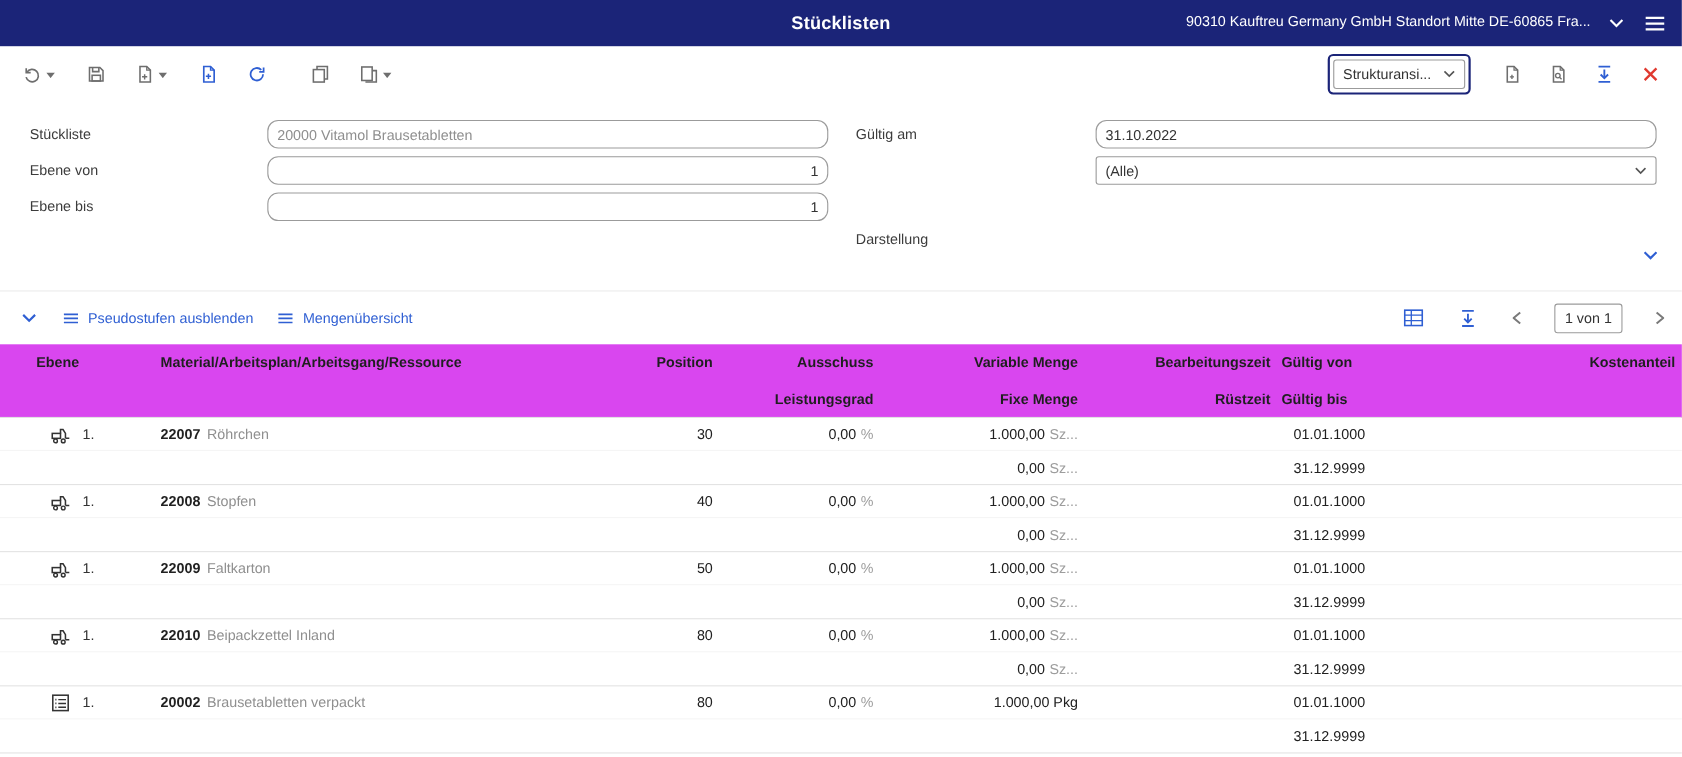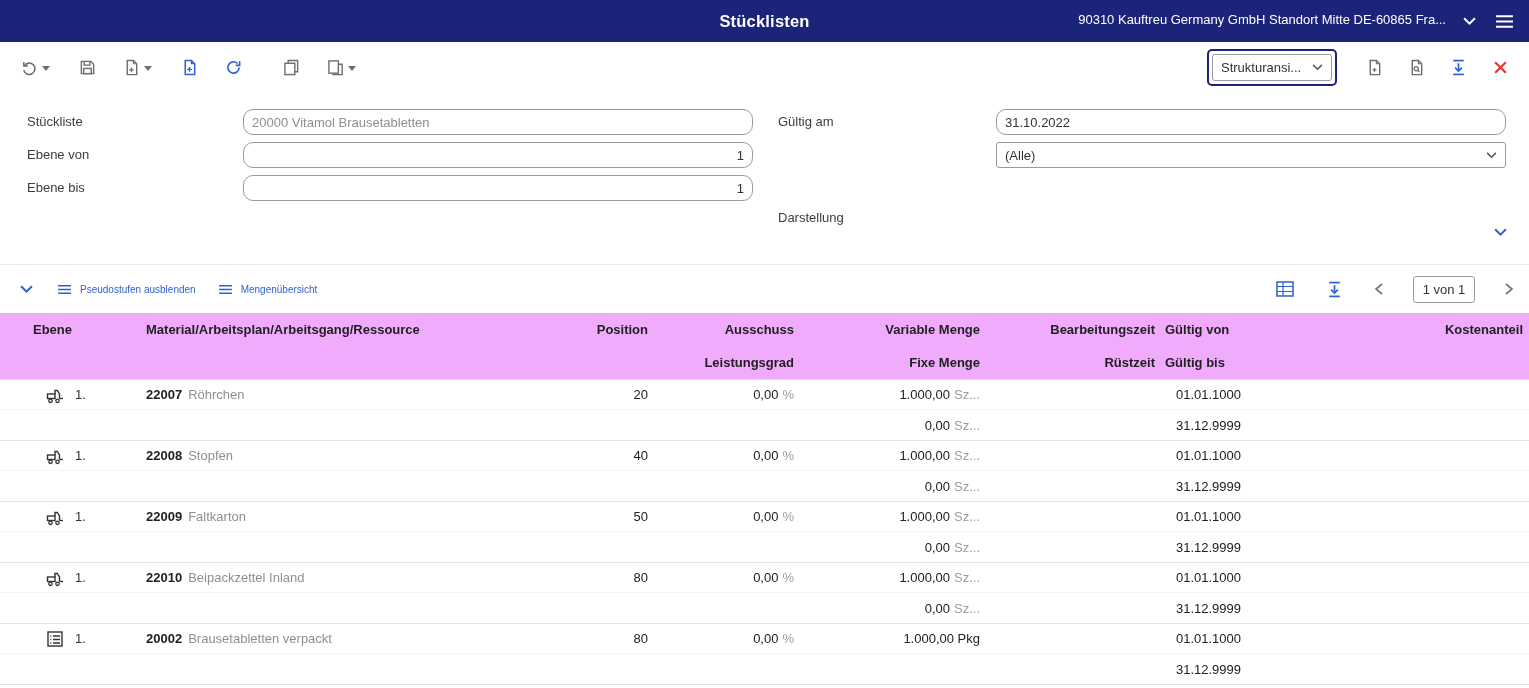--- a/index.html
+++ b/index.html
@@ -48,28 +48,28 @@
   .finput{position:absolute;width:510px;height:26px;border:1px solid var(--border);border-radius:10px;font-family:"Liberation Sans",sans-serif;font-size:13px;padding:0 8px;color:#333;background:#fff;}
   .finput.gray{color:var(--muted);}
   .finput.right{text-align:right;}
   .fselect{position:absolute;width:510px;height:26px;}
   .form-collapse{position:absolute;right:18px;top:132px;background:none;border:none;color:var(--accent);cursor:pointer;padding:4px;}
 
   
   .grid-section{border-top:1px solid #ececec;}
   .grid-toolbar{height:48px;display:flex;align-items:center;padding:0 14px;}
   .gt-chevron{background:none;border:none;color:var(--accent);cursor:pointer;padding:4px 6px;}
-  .gt-link{display:flex;align-items:center;gap:8px;background:none;border:none;color:var(--accent);font-size:10px;font-family:"Liberation Sans",sans-serif;cursor:pointer;margin-left:14px;padding:2px 4px;}
+  .gt-link{display:flex;align-items:center;gap:8px;background:none;border:none;color:var(--accent);font-size:13px;font-family:"Liberation Sans",sans-serif;cursor:pointer;margin-left:14px;padding:2px 4px;}
   .gt-right{margin-left:auto;display:flex;align-items:center;gap:28px;}
   .gt-icon{background:none;border:none;color:var(--accent);cursor:pointer;padding:2px;}
   .gt-icon.gray{color:#7a7a7a;}
   .pager-box{width:62px;height:27px;border:1px solid var(--border);border-radius:3px;text-align:center;font-size:13px;font-family:"Liberation Sans",sans-serif;color:#333;background:#fff;}
 
   
-  .thead{background:#f0abfc;border-bottom:1px solid #e2e2e2;}
+  .thead{background:#d946ef;border-bottom:1px solid #e2e2e2;}
   .hrow{display:grid;grid-template-columns:var(--cols);height:33px;align-items:center;font-size:13px;font-weight:700;color:#1f1f1f;}
   .hc{text-align:right;padding-right:2px;white-space:nowrap;overflow:hidden;}
   .hc:nth-child(1){text-align:left;padding-left:33px;}
   .hc:nth-child(2){text-align:left;padding-left:6px;}
   .hc:nth-child(7){text-align:left;padding-left:8px;}
   .hc:nth-child(8){padding-right:6px;}
 
   .pair{border-bottom:1px solid #e3e3e3;cursor:pointer;}
   .trow{display:grid;grid-template-columns:var(--cols);height:30px;align-items:center;font-size:13px;color:var(--text);}
   .trow.l1{border-bottom:1px solid #f5f5f5;}
@@ -375,21 +375,21 @@
                 <path d="M9 8V4.5h2.3L13.5 8v4.5" fill="none" stroke="currentColor" stroke-width="1.4"></path>
                 <path d="M13.5 12.5H17" fill="none" stroke="currentColor" stroke-width="1.4"></path>
                 <circle cx="4.5" cy="14.8" r="1.7" fill="none" stroke="currentColor" stroke-width="1.3"></circle>
                 <circle cx="11.5" cy="14.8" r="1.7" fill="none" stroke="currentColor" stroke-width="1.3"></circle>
               </svg>
 
         </span>
         <span class="lvl">1.</span>
       </div>
       <div class="c mat"><span class="code">22007</span><span class="mname">Röhrchen</span></div>
-      <div class="c num">20</div>
+      <div class="c num">30</div>
       <div class="c num"><span>0,00</span><span class="unit">%</span></div>
       <div class="c num"><span>1.000,00</span><span class="unit">Sz...</span></div>
       <div class="c num"></div>
       <div class="c num">01.01.1000</div>
       <div class="c num"></div>
     </div>
     <div class="trow">
       <div class="c ebene"></div>
       <div class="c mat"></div>
       <div class="c num"></div>

